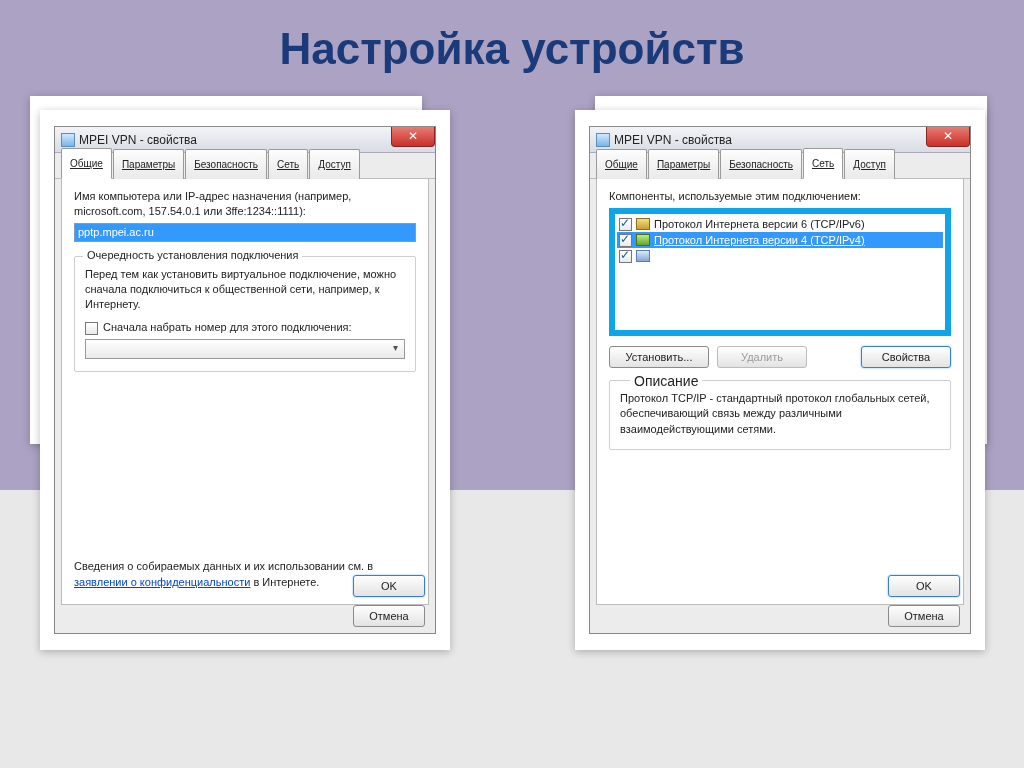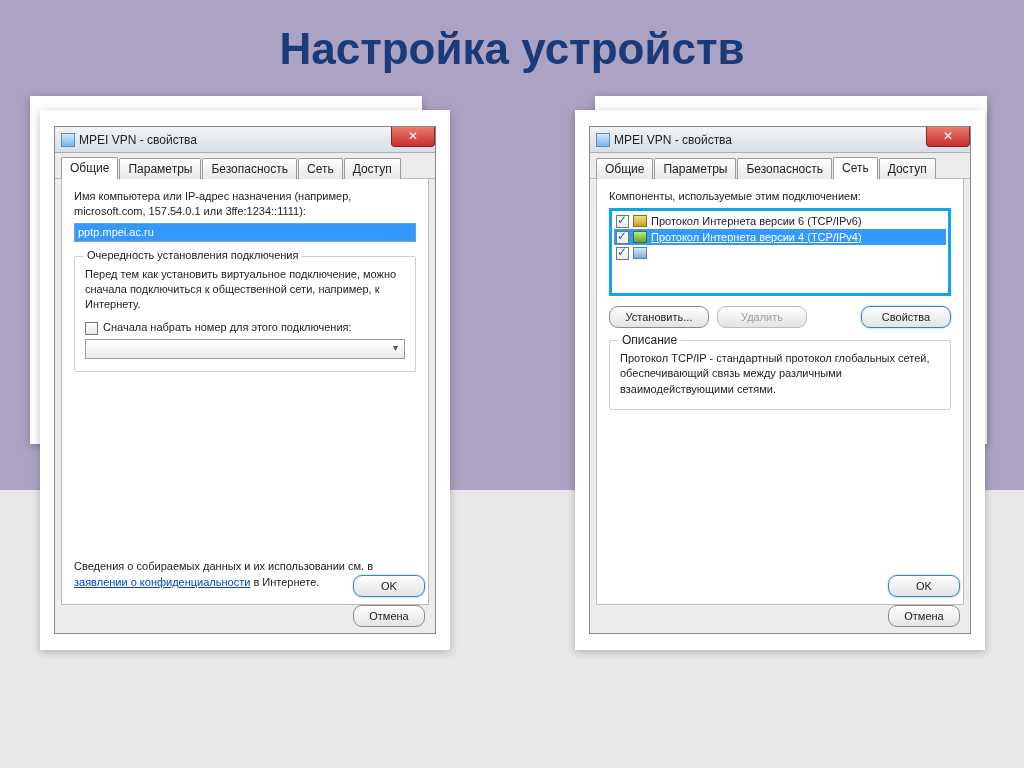--- a/index.html
+++ b/index.html
@@ -87,29 +87,30 @@
   .tabs {
     display: flex;
     align-items: flex-end;
     padding: 6px 6px 0 6px;
     background: #ececec;
     border-bottom: 1px solid #bbb;
     gap: 1px;
     height: 26px;
   }
   .tab {
-    font-size: 12px;
-    padding: 3px 8px;
+    font-size: 10px;
+    padding: 9px 8px;
     background: linear-gradient(#fdfdfd,#e9e9e9);
     border: 1px solid #9a9a9a;
     border-bottom: none;
     border-radius: 2px 2px 0 0;
     position: relative;
     top: 1px;
     color: #222;
+    text-decoration: underline;
   }
   .tab.active {
     background: #fff;
     top: 1px;
     border-bottom: 1px solid #fff;
   }
   .panel {
     background: #fff;
     margin: 0 6px 6px 6px;
     border: 1px solid #bbb;
@@ -122,21 +123,21 @@
     position: absolute;
     right: 10px; bottom: 6px;
     display: flex; gap: 8px; flex-direction: column;
   }
   .btn {
     min-width: 72px;
     height: 22px;
     font-size: 11px;
     background: linear-gradient(#fefefe,#e3e3e3);
     border: 1px solid #8a8a8a;
-    border-radius: 9px;
+    border-radius: 3px;
     text-align: center;
     line-height: 20px;
     padding: 0 10px;
   }
   .btn.primary {
     border: 1px solid #3b7fc4;
     box-shadow: 0 0 2px #6fb2f0;
   }
   .btn.disabled { color: #9c9c9c; border-color: #bcbcbc; }
   .field-label { margin-bottom: 4px; line-height: 1.35; }
@@ -194,22 +195,22 @@
     content: "▾";
     position: absolute;
     right: 6px; top: 2px;
     font-size: 10px; color: #555;
   }
   .privacy { position: absolute; bottom: 14px; left: 12px; right: 12px; line-height: 1.4;}
   .privacy a { color: #0046cc; text-decoration: underline; }
 
   
   .complist {
-    border: 3px solid #0ea5e9;
-    height: 88px;
+    border: 6px solid #0ea5e9;
+    height: 128px;
     padding: 2px;
     background: #fff;
     overflow: hidden;
   }
   .comprow {
     display: flex;
     align-items: center;
     gap: 4px;
     padding: 1px 2px;
     height: 16px;
@@ -226,24 +227,24 @@
   .btnbar { display:flex; gap:8px; margin-top:10px; }
   .descbox {
     border: 1px solid #cfcfcf;
     border-radius: 2px;
     margin-top: 12px;
     padding: 10px 10px 12px 10px;
     position: relative;
   }
   .descbox .legend {
     position: absolute;
-    top: -8px; left: 8px;
+    top: -8px; left: 20px;
     background: #fff;
     padding: 0 4px;
-    font-size: 12px;
+    font-size: 14px;
   }
 </style>
 </head>
 <body>
 
 <div class="bg-top"></div>
 <div class="page-title">Настройка устройств</div>
 
 <div class="shadow-behind left"></div>
 <div class="shadow-behind right"></div>

